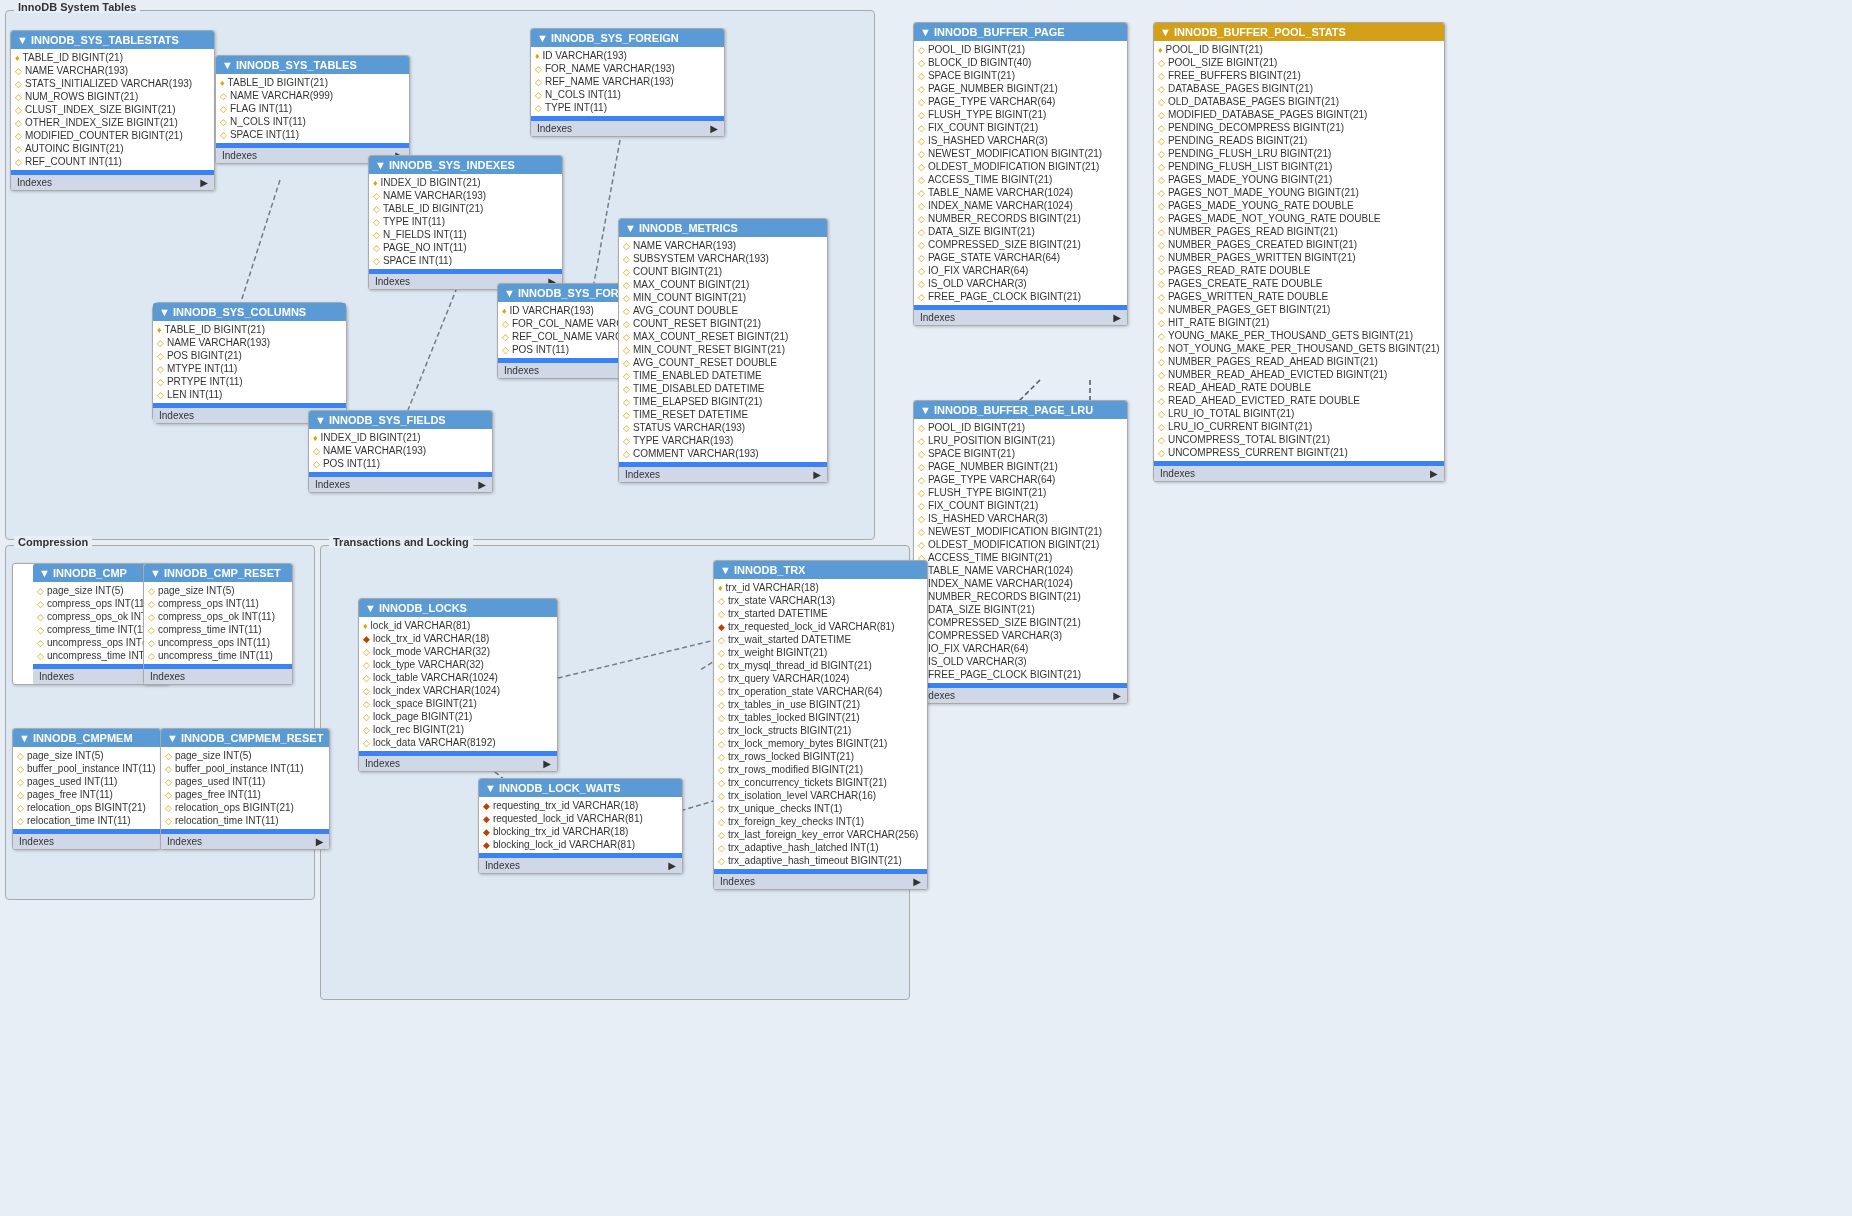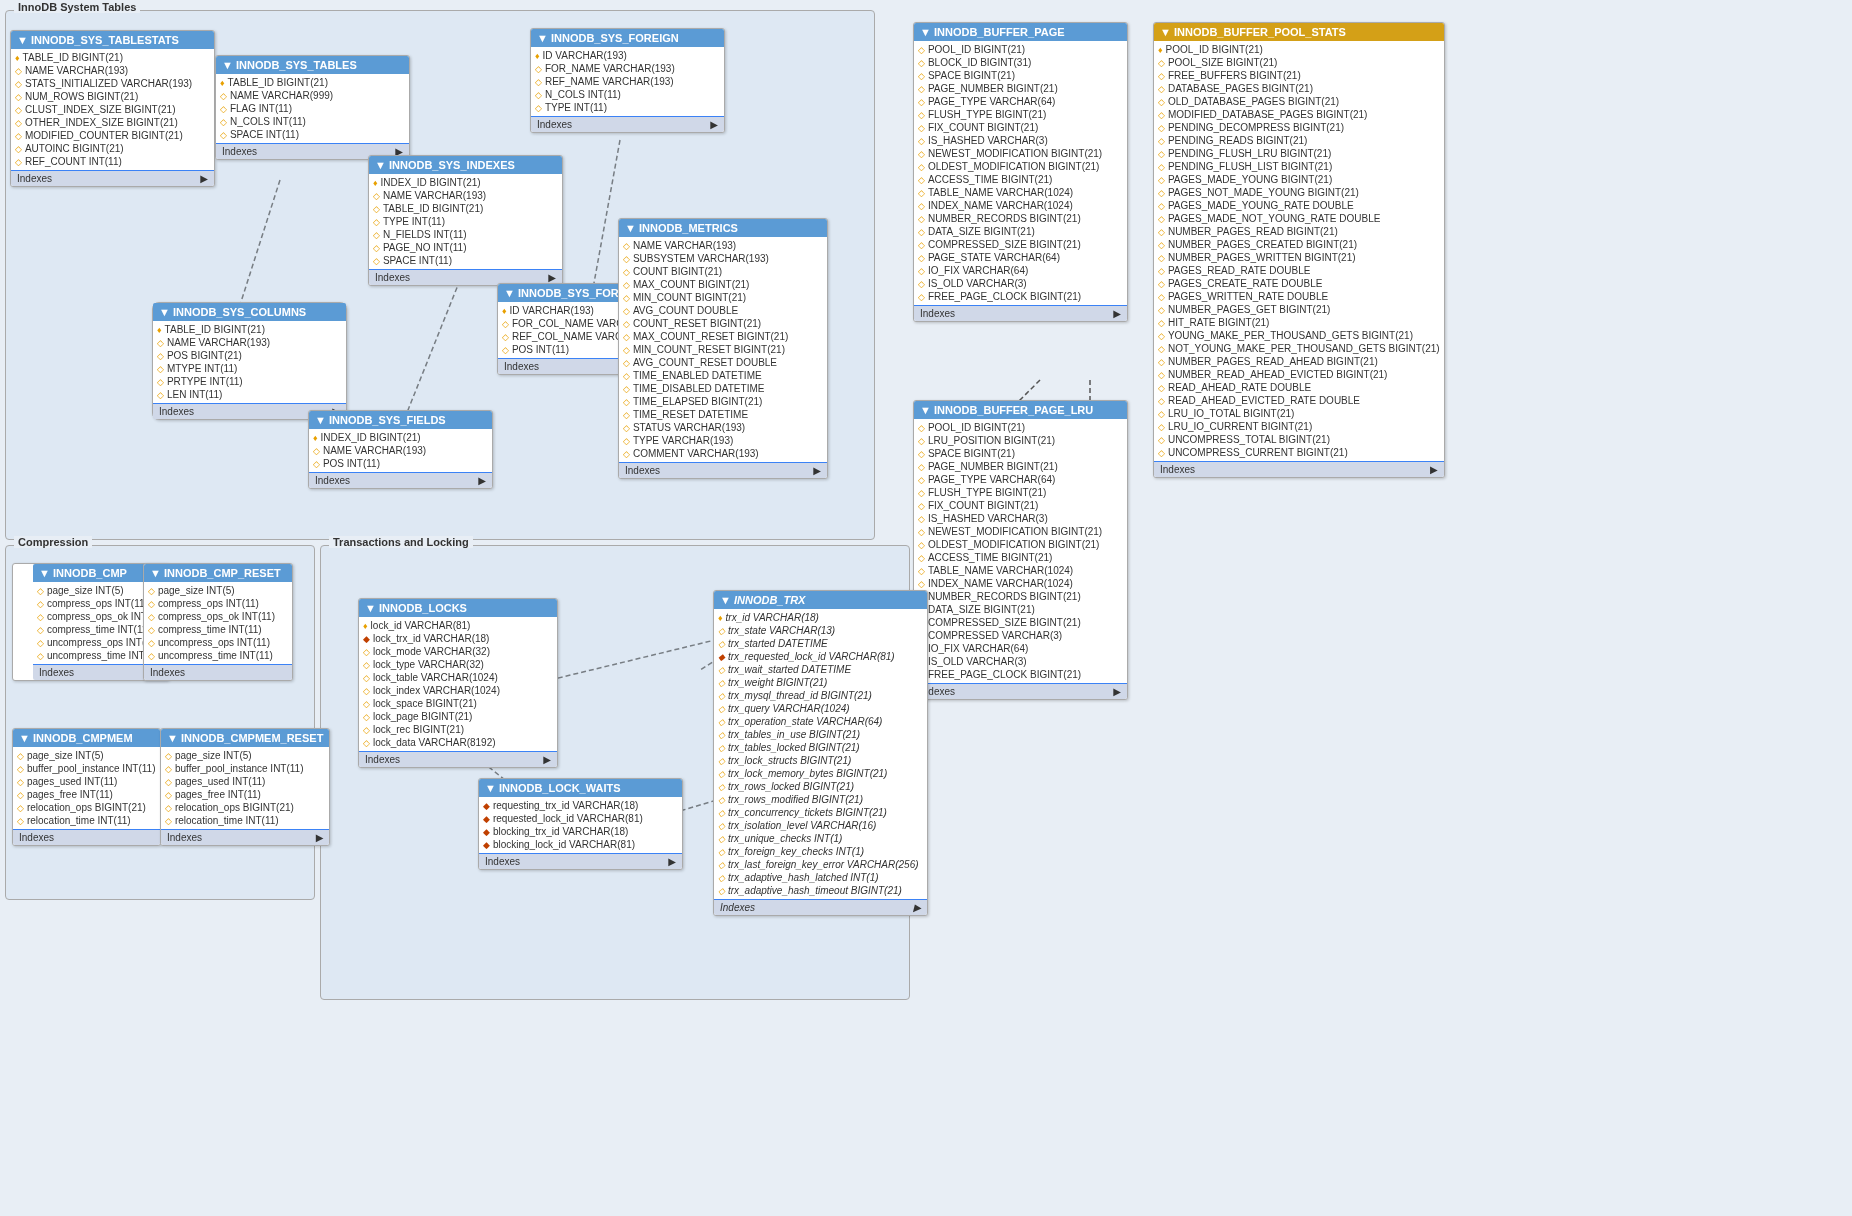--- a/index.html
+++ b/index.html
@@ -82,21 +82,21 @@
     .table-row .field-name { color: #333; }
 
     .table-footer {
       background: #d0d8e8;
       padding: 2px 6px;
       font-size: 10px;
       color: #333;
       display: flex;
       align-items: center;
       justify-content: space-between;
-      border-top: 1px solid #3b82f6;
+      border-top: 5px solid #3b82f6;
       border-radius: 0 0 2px 2px;
     }
     .table-footer .arrow { cursor: pointer; font-size: 10px; }
 
     
     .connectors {
       position: absolute;
       top: 0; left: 0;
       width: 1852px;
       height: 1216px;
@@ -477,21 +477,21 @@
     <div class="table-header">
       <span>▼ INNODB_BUFFER_PAGE</span>
     </div>
     <div class="table-body">
       <div class="table-row">
           <span class="pk-icon">◇</span>
           <span class="field-name">POOL_ID BIGINT(21)</span>
         </div>
       <div class="table-row">
           <span class="pk-icon">◇</span>
-          <span class="field-name">BLOCK_ID BIGINT(31)</span>
+          <span class="field-name">BLOCK_ID BIGINT(40)</span>
         </div>
       <div class="table-row">
           <span class="pk-icon">◇</span>
           <span class="field-name">SPACE BIGINT(21)</span>
         </div>
       <div class="table-row">
           <span class="pk-icon">◇</span>
           <span class="field-name">PAGE_NUMBER BIGINT(21)</span>
         </div>
       <div class="table-row">
@@ -1011,21 +1011,21 @@
           <span class="fk-icon">◆</span>
           <span class="field-name">blocking_lock_id VARCHAR(81)</span>
         </div>
     </div>
     <div class="table-footer">
       <span>Indexes</span>
       <span class="arrow">▶</span>
     </div>
   </div>
 
-  <div class="table-card" style="left:713px;top:590px;min-width:215px;font-style:italic;">
+  <div class="table-card" style="left:713px;top:560px;min-width:215px;">
     <div class="table-header">
       <span>▼ INNODB_TRX</span>
     </div>
     <div class="table-body">
       <div class="table-row">
           <span class="pk-icon">♦</span>
           <span class="field-name">trx_id VARCHAR(18)</span>
         </div>
       <div class="table-row">
           <span class="pk-icon">◇</span>

